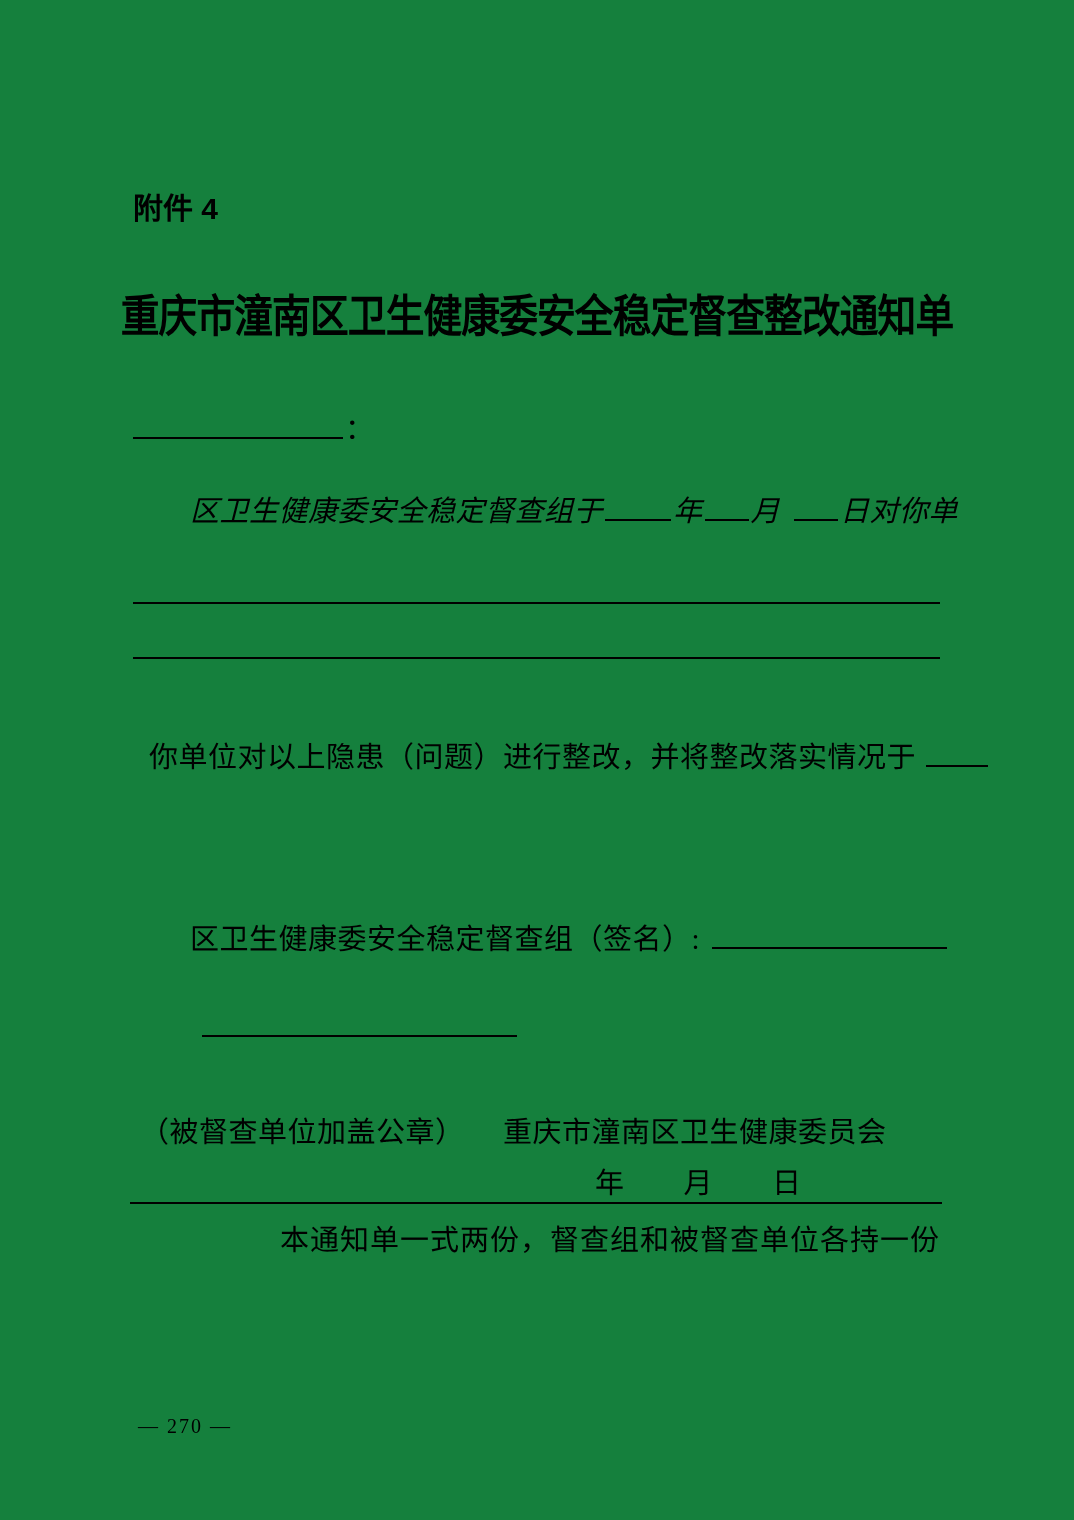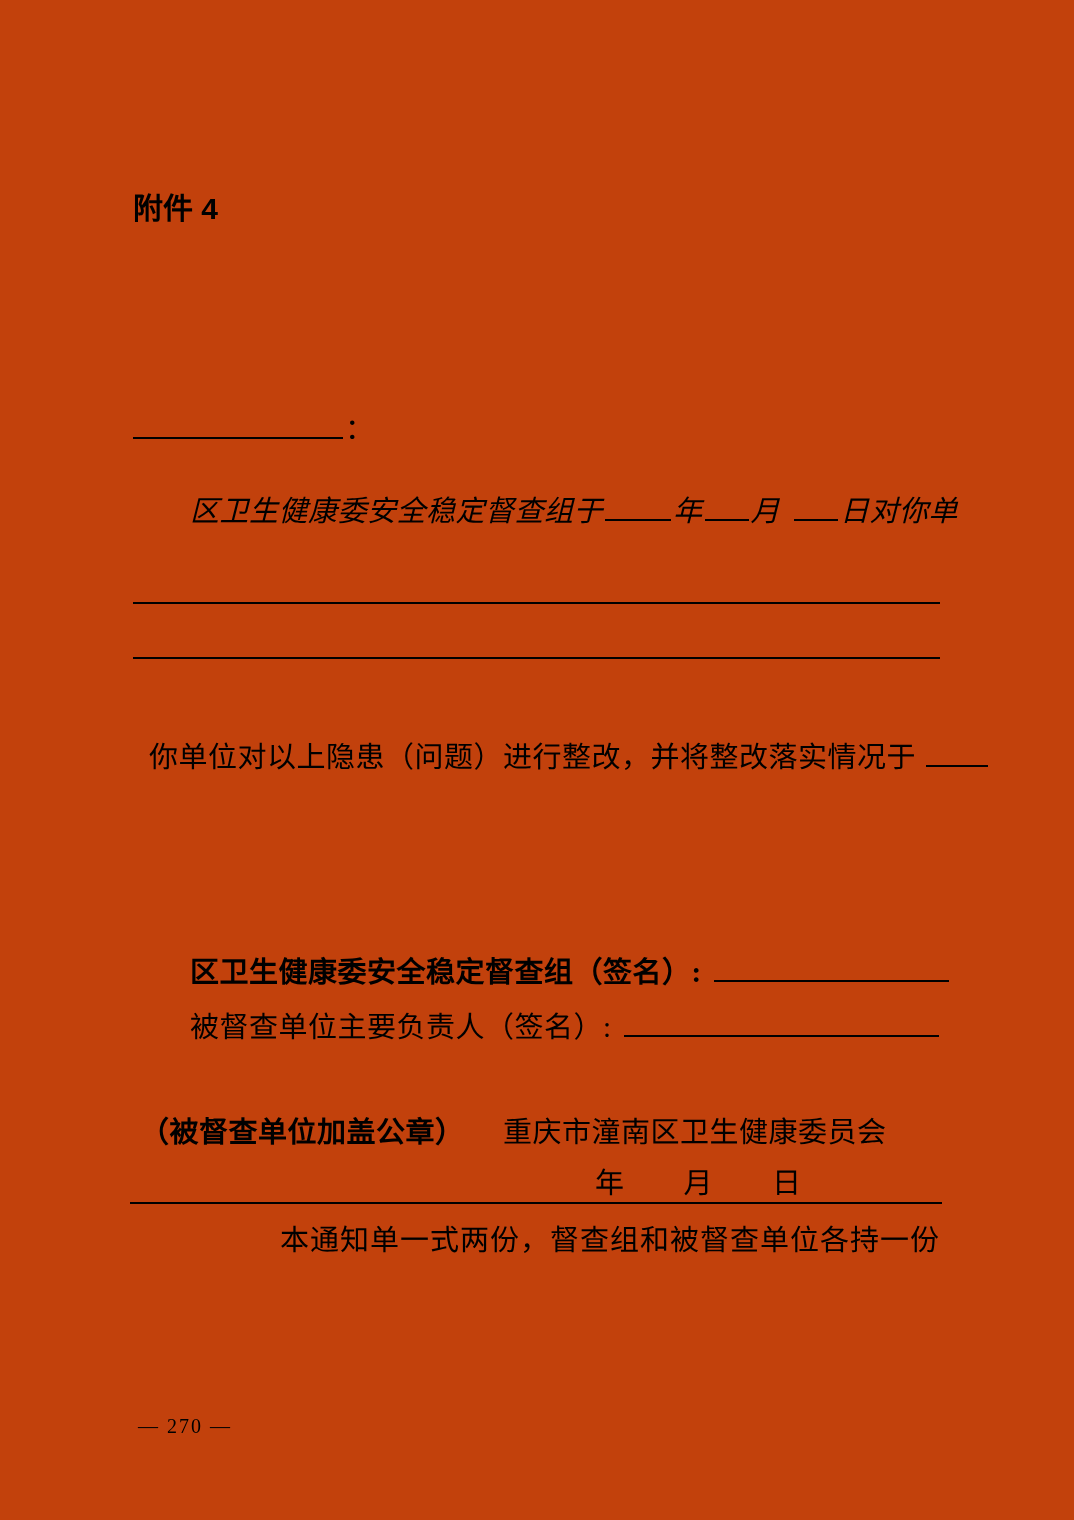--- a/index.html
+++ b/index.html
@@ -1,20 +1,20 @@
 <!DOCTYPE html>
 <html lang="zh-CN"><head>
 <meta charset="utf-8">
 <style>
   html,body{margin:0;padding:0;background:#e9e9e9;}
   .page{
     position:relative;
     width:1074px;height:1520px;
     margin:0 auto;
-    background:#c2410c;
+    background:#15803d;
     font-family:"Liberation Serif","DejaVu Serif",serif;
     color:#000;
     overflow:hidden;
   }
   .line{
     position:absolute;
     left:133px;
     width:807px;
     font-size:29px;
     line-height:42px;
@@ -62,48 +62,51 @@
     font-size:20px;line-height:36px;letter-spacing:2px;
   }
 </style>
 </head>
 <body>
 
 <div class="page">
 
   <div class="attachment">附件 4</div>
 
+  <div class="title-wrap">
+    <span class="title-text">重庆市潼南区卫生健康委安全稳定督查整改通知单</span>
+  </div>
 
   <div class="line" style="top:408px;">
     <span class="blank" style="width:210px;margin-left:0;"></span><span>：</span>
   </div>
 
   <div class="line" style="top:490px;font-style:italic;">
     <span style="display:inline-block;width:57px;"></span><span>区卫生健康委安全稳定督查组于</span><span class="blank" style="width:66px;"></span><span>年</span><span class="blank" style="width:44px;"></span><span>月</span><span class="blank" style="width:44px;margin-left:14px;"></span><span>日对你单</span>
   </div>
 
 
   <div class="blank-full" style="top:572px;"></div>
   <div class="blank-full" style="top:627px;"></div>
 
 
   <div class="line" style="top:736px;margin-left:16px;">
     <span>你单位对以上隐患（问题）进行整改，并将整改落实情况于</span><span class="blank" style="width:62px;margin-left:10px;"></span>
   </div>
 
 
-  <div class="abs-span" style="left:190px;top:951px;font-weight:bold;">
+  <div class="abs-span" style="left:190px;top:918px;">
     <span>区卫生健康委安全稳定督查组（签名）:</span><span class="blank" style="width:235px;margin-left:12px;"></span>
   </div>
 
   <div class="abs-span" style="left:190px;top:1006px;">
-    <span>被督查单位主要负责人（签名）:</span><span class="blank" style="width:315px;margin-left:12px;"></span>
+    <span class="blank" style="width:315px;margin-left:12px;"></span>
   </div>
 
-  <div class="abs-span" style="left:140px;top:1111px;font-weight:bold;">
+  <div class="abs-span" style="left:140px;top:1111px;">
     <span>（被督查单位加盖公章）</span>
   </div>
   <div class="abs-span" style="left:503px;top:1111px;">
     <span>重庆市潼南区卫生健康委员会</span>
   </div>
 
   <div class="abs-span" style="left:595px;top:1162px;">
     <span>年　　月　　日</span>
   </div>
 

